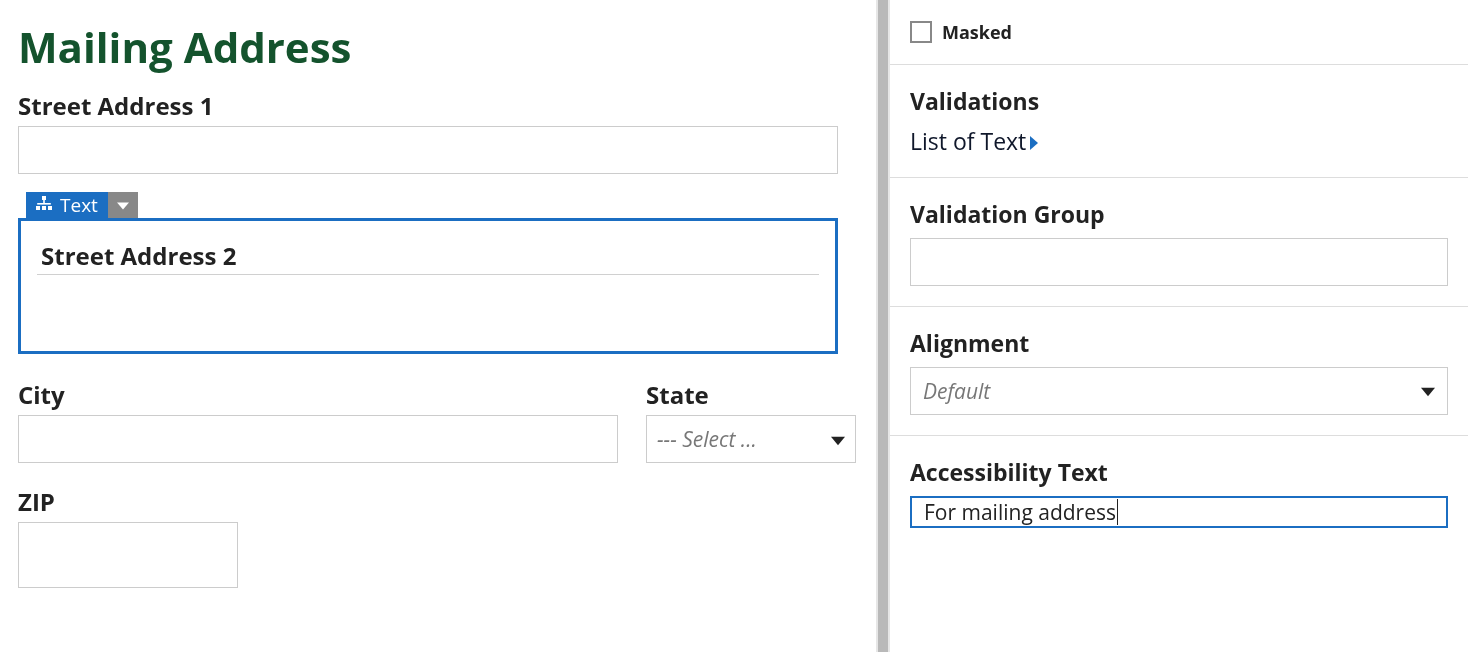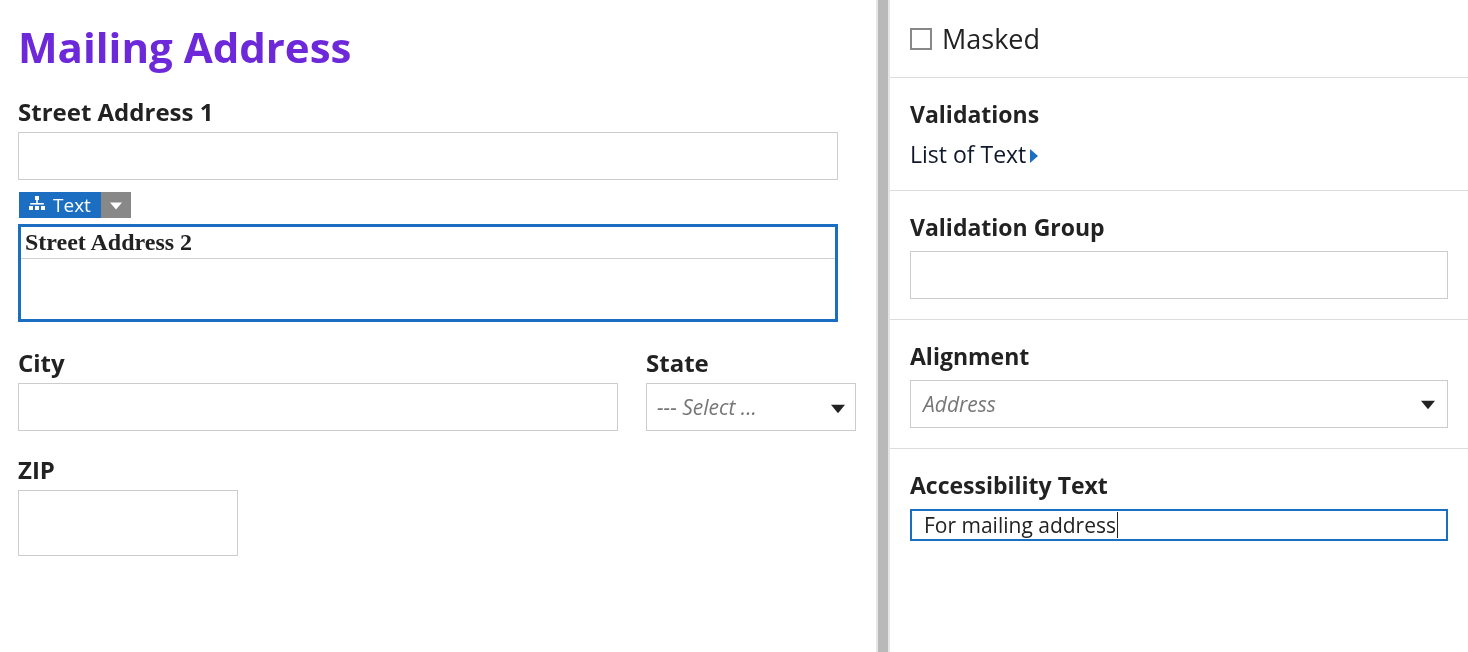--- a/index.html
+++ b/index.html
@@ -15,24 +15,24 @@
   }
 
   
   .canvas {
     position: absolute;
     left: 18px;
     top: 18px;
     width: 840px;
   }
   .form-title {
-    color: #6d28d9;
+    color: #14532d;
     font-weight: 700;
     font-size: 42px;
-    margin: 0 0 20px 0;
+    margin: 0 0 14px 0;
   }
   .form-label {
     font-weight: 700;
     color: #222;
     font-size: 24px;
     margin-bottom: 4px;
   }
   .form-input {
     width: 820px;
     height: 48px;
@@ -42,24 +42,24 @@
 
   
   .selected-block {
     position: relative;
     margin-top: 44px; 
     width: 820px;
   }
   .sel-tag {
     position: absolute;
     top: -32px;
-    left: 1px;
+    left: 8px;
     height: 32px;
     display: flex;
-    align-items: flex-start;
+    align-items: flex-end;
     font-size: 19px;
   }
   .sel-tag .tag-body {
     background: #1b6ec2;
     color: #fff;
     display: flex;
     align-items: center;
     gap: 8px;
     padding: 0 10px;
   }
@@ -67,22 +67,21 @@
   .sel-tag .tag-caret {
     width: 30px;
     background: #888;
     display: flex;
     align-items: center;
     justify-content: center;
   }
   .sel-tag .tag-caret svg { width: 12px; height: 12px; fill: #fff; }
   .sel-outline {
     border: 3px solid #1b6ec2;
-    padding: 0;
-    font-family: Liberation Serif, serif;
+    padding: 16px;
   }
   .sel-outline .form-label {
     margin: 2px 4px 2px 4px;
   }
   .sel-outline .divider {
     height: 1px;
     background: #d0d0d0;
     margin: 0;
   }
   .sel-outline .inner-input {
@@ -188,21 +187,21 @@
     align-items: center;
     gap: 10px;
     margin-bottom: 4px;
   }
   .chk {
     width: 22px;
     height: 22px;
     border: 2px solid #888;
     background: #fff;
   }
-  .chk-label { font-size: 27px; color: #222; }
+  .chk-label { font-size: 18px; color: #222; font-weight: bold; }
 
   .link {
     color: #0f172a;
     font-size: 23px;
     display: inline-flex;
     align-items: center;
     gap: 4px;
     cursor: pointer;
   }
   .link svg { width: 10px; height: 14px; fill: #1b6ec2; }
@@ -299,21 +298,21 @@
 
   <div class="sect-label">Validation Group</div>
   <div class="pfield">
     <span></span>
   </div>
 
   <hr class="sect">
 
   <div class="sect-label">Alignment</div>
   <div class="pfield dropdown">
-    <span class="italic" style="font-style:italic;color:#777">Address</span>
+    <span class="italic" style="font-style:italic;color:#777">Default</span>
     <span>
       <svg viewBox="0 0 10 10">
           <polygon points="0,2 10,2 5,8"></polygon>
         </svg>
     </span>
   </div>
 
   <hr class="sect">
 
   <div class="sect-label">Accessibility Text</div>

